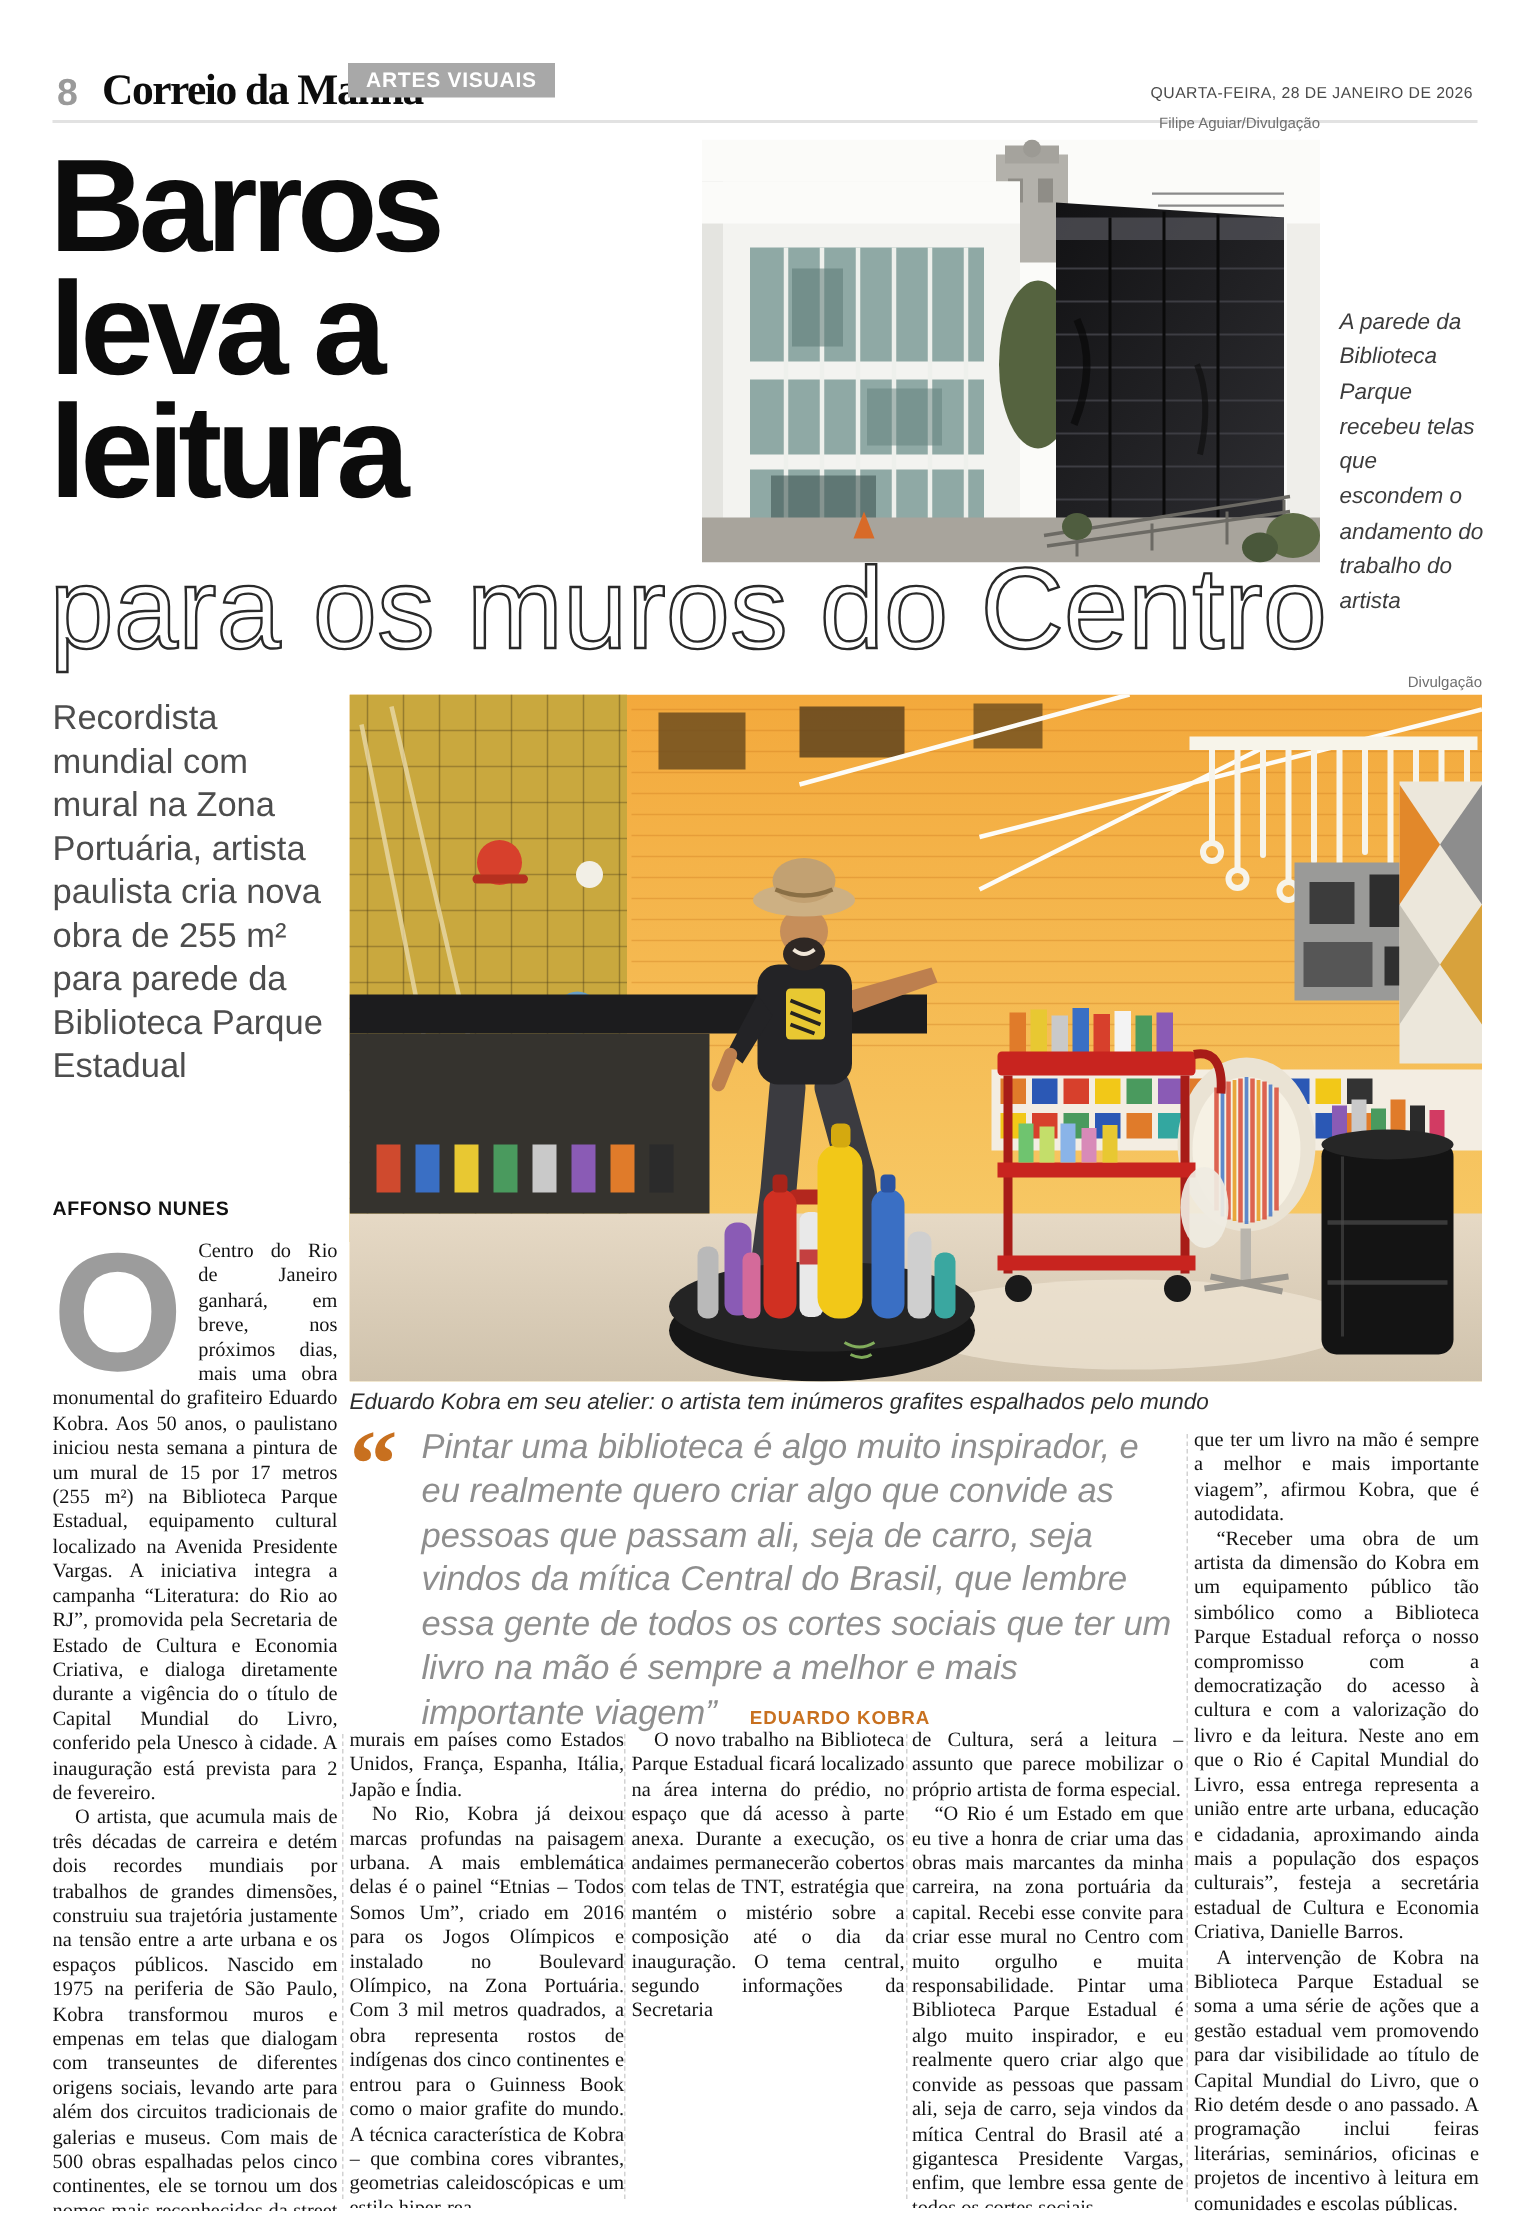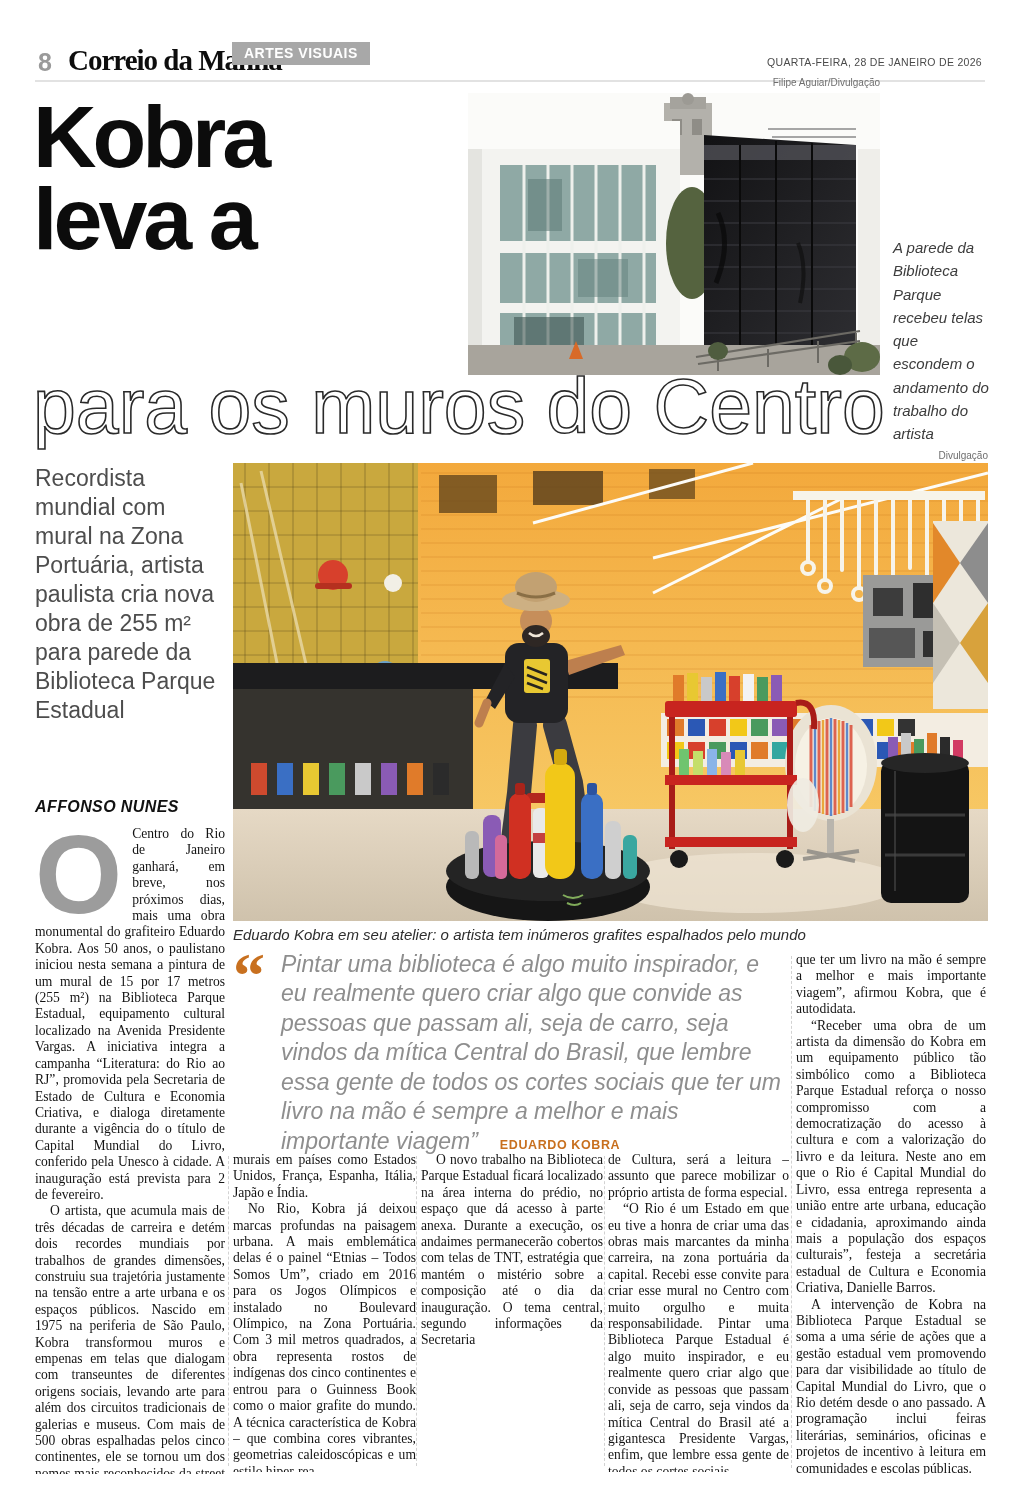--- a/index.html
+++ b/index.html
@@ -17,27 +17,27 @@
   .headline { position:absolute; left:33px; top:96px; width:445px; font-weight:900; font-size:88px; line-height:.93; letter-spacing:-4px; color:#0c0c0c; }
   .subhead { position:absolute; left:33px; top:362px; width:952px; font-size:77px; font-weight:400; color:#2a2a2a; white-space:nowrap; letter-spacing:0; }
   @supports (-webkit-text-stroke: 1px black) {
     .subhead { color:#ffffff; -webkit-text-stroke:1.6px #2a2a2a; }
   }
 
   
   .credit { position:absolute; font-size:10px; color:#6e6e6e; }
   .top-photo { position:absolute; left:468px; top:93px; width:412px; height:282px; }
   .top-photo svg, .main-photo svg { width:100%; height:100%; display:block; }
-  .side-caption { position:absolute; left:893px; top:203px; width:96px; font-size:15px; font-style:italic; color:#3c3c3c; line-height:1.55;margin-top:33px; }
+  .side-caption { position:absolute; left:893px; top:203px; width:96px; font-size:15px; font-style:italic; color:#3c3c3c; line-height:1.55; }
   .main-photo { position:absolute; left:233px; top:463px; width:755px; height:458px; }
   .main-caption { position:absolute; left:233px; top:926px; width:755px; font-size:15px; font-style:italic; color:#2e2e2e; }
 
   
   .deck { position:absolute; left:35px; top:464px; width:190px; font-size:23px; font-weight:300; color:#4d4d4d; line-height:29px; }
-  .byline { position:absolute; left:35px; top:798px; font-size:16px; font-weight:bold; color:#111; letter-spacing:.4px;font-style:italic; }
+  .byline { position:absolute; left:35px; top:798px; font-size:13px; font-weight:bold; color:#111; letter-spacing:.4px; }
 
   
   .pull-quote { position:absolute; left:233px; top:950px; width:556px; }
   .quote-mark { position:absolute; left:0; top:-6px; font-size:64px; font-weight:900; color:#c8701f; line-height:1; font-family:"Liberation Serif", serif; }
   .quote-body { margin-left:48px; font-size:23px; font-style:italic; font-weight:300; color:#8e8e8e; line-height:1.28; }
   .quote-attr { font-size:12.5px; font-style:normal; font-weight:bold; color:#c8701f; letter-spacing:.6px; margin-left:6px;padding-left:16px; }
 
   
   .body-col { position:absolute; font-family:"Liberation Serif", serif; font-size:13.6px; line-height:16.4px; color:#131313; text-align:justify; overflow:hidden; }
   .body-col p.indent { text-indent:15px; }
@@ -58,22 +58,23 @@
 
 <div class="page">
 
   <div class="page-num">8</div>
   <div class="masthead">Correio da Manhã</div>
   <div class="section-badge">ARTES VISUAIS</div>
   <div class="edition-date">QUARTA-FEIRA, 28 DE JANEIRO DE 2026</div>
   <div class="hdr-rule"></div>
 
   <div class="headline">
-    <div>Kobra</div>
+    <div>Barros</div>
     <div>leva a</div>
+    <div>leitura</div>
   </div>
   <div class="subhead">para os muros do Centro</div>
 
   <div class="credit" style="left:468px; top:77px; width:412px; text-align:right;">Filipe Aguiar/Divulgação</div>
   <div class="top-photo">
     <svg viewBox="0 0 412 282" preserveAspectRatio="none">
       <defs>
         <linearGradient id="mg" x1="0" y1="0" x2="1" y2="1">
           <stop offset="0" stop-color="#121214"></stop>
             <stop offset="1" stop-color="#2e2e32"></stop>

